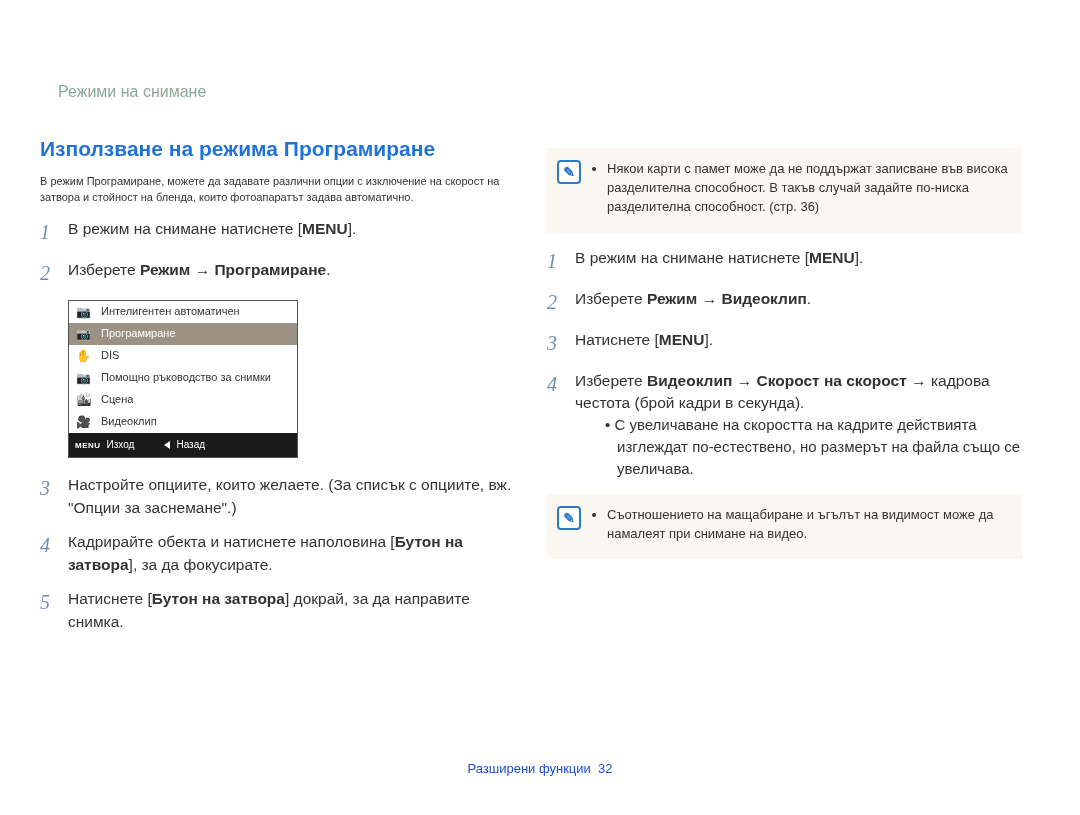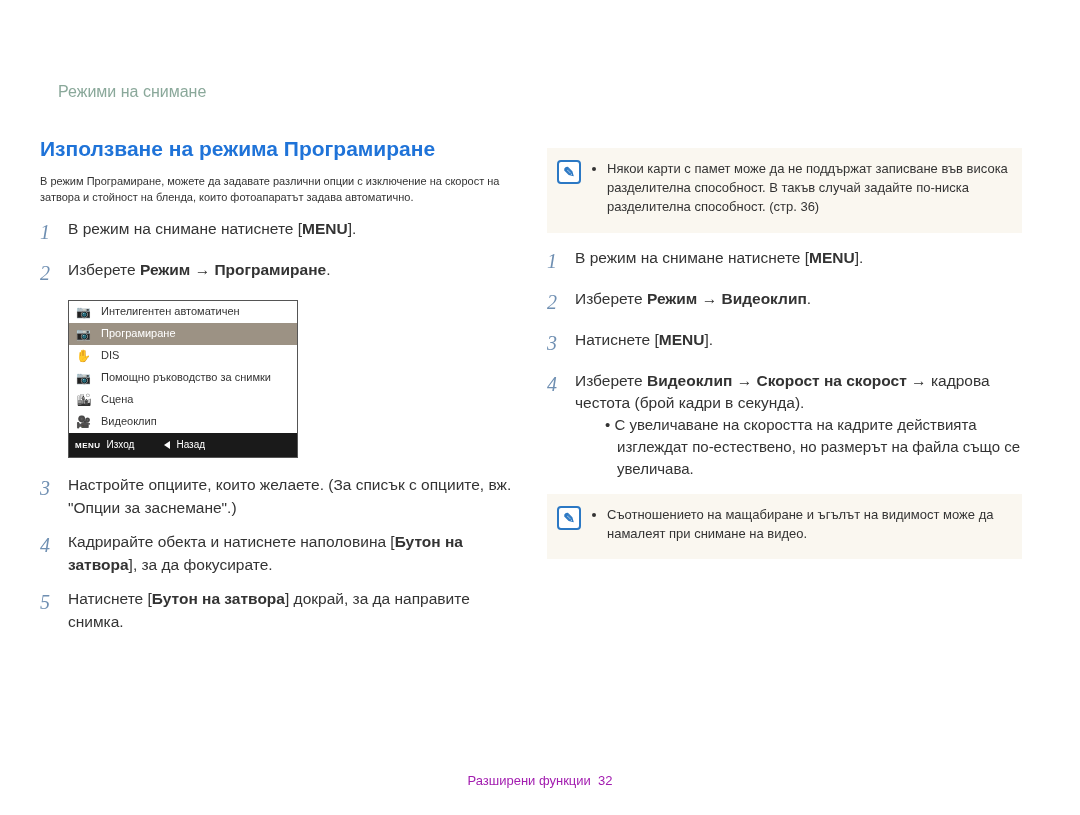--- a/index.html
+++ b/index.html
@@ -121,25 +121,25 @@
   .note li { margin-bottom: 4px; }
   .sub-bullet {
     margin-left: 30px;
     font-size: 15px;
     text-indent: -12px;
     padding-left: 12px;
   }
   .sub-bullet::before { content: "• "; }
   .footer {
     position: absolute;
-    bottom: 24px;
+    bottom: 36px;
     left: 0; right: 0;
     text-align: center;
     font-size: 13px;
-    color: #a21caf;
+    color: #1d4ed8;
   }
 </style>
 </head>
 <body>
 
 <div class="topheading">Режими на снимане</div>
 
 <div class="page">
   <div class="colwrap">
 

